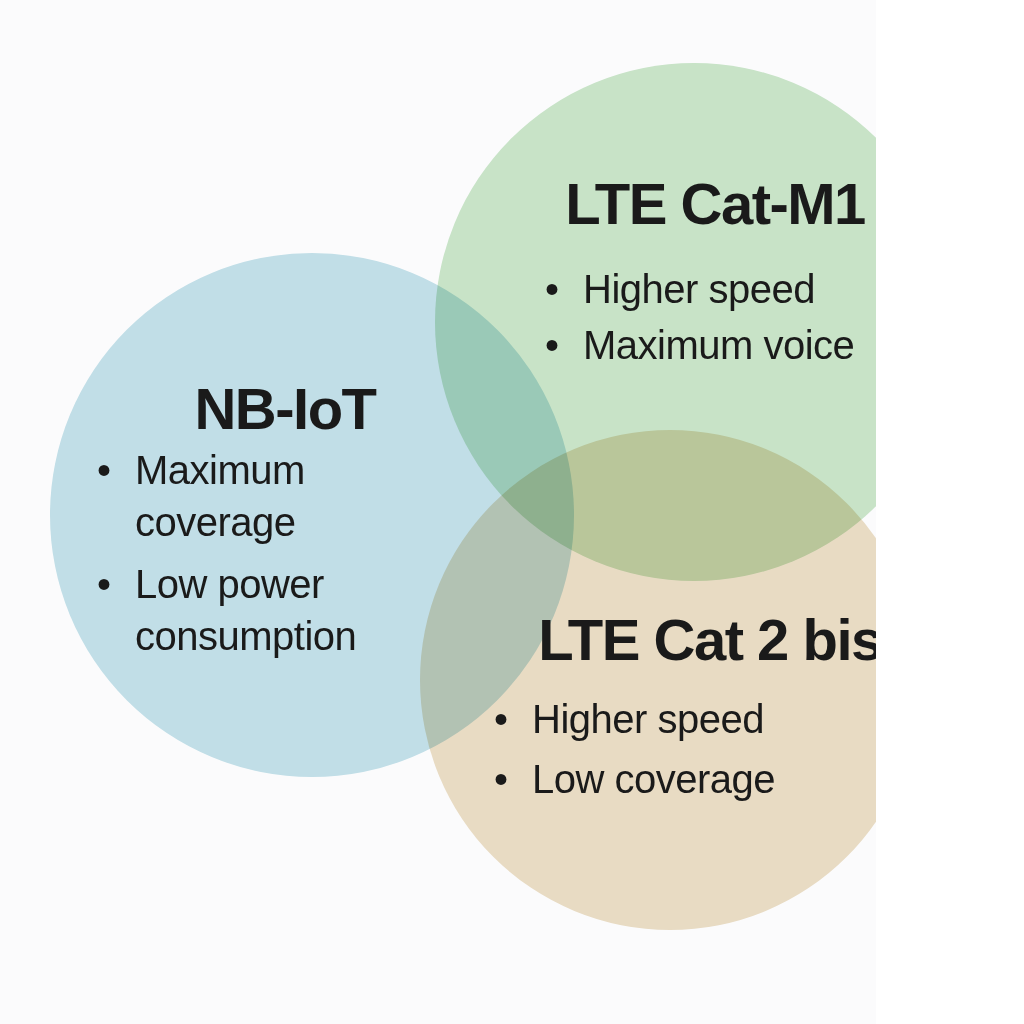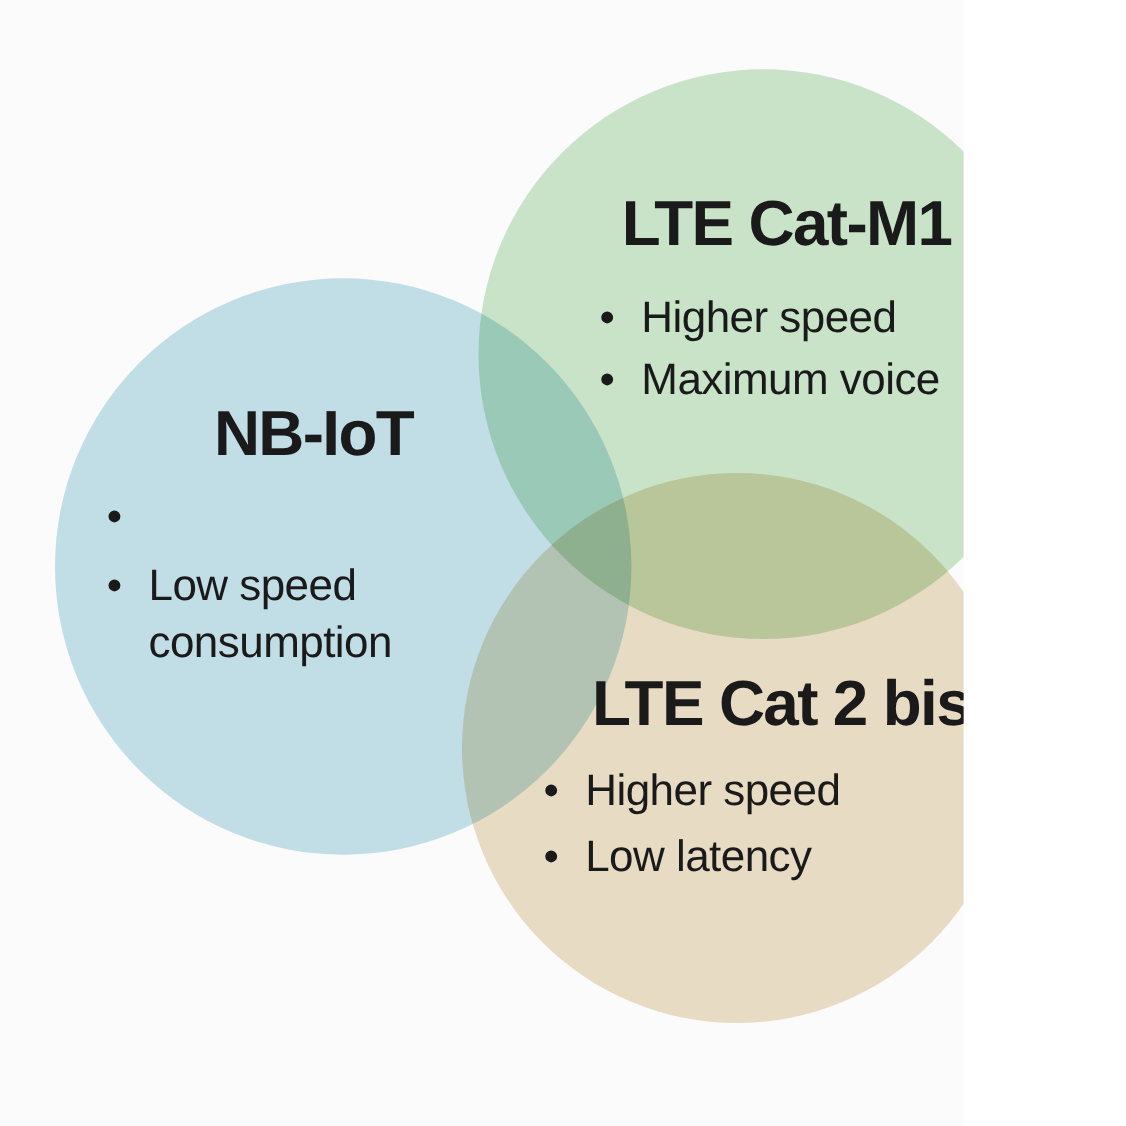--- a/index.html
+++ b/index.html
@@ -31,21 +31,21 @@
   }
   .set-title {
     position: absolute;
     font-size: 58px;
     font-weight: 700;
     letter-spacing: -1.5px;
     text-align: center;
     white-space: nowrap;
   }
   .title-cat-m1  { left: 505px; top: 170px; width: 420px; }
-  .title-nb-iot  { left: 135px; top: 361px; width: 300px; }
+  .title-nb-iot  { left: 135px; top: 375px; width: 300px; }
   .title-cat1bis { left: 510px; top: 606px; width: 400px; }
 
   .bullets {
     position: absolute;
     display: flex;
     flex-direction: column;
   }
   .bullets-cat-m1  { left: 545px; top: 262px; width: 390px; gap: 2px; }
   .bullets-nb-iot  { left: 97px;  top: 444px; width: 300px; gap: 10px; }
   .bullets-cat1bis { left: 494px; top: 692px; width: 390px; gap: 6px; }
@@ -88,33 +88,34 @@
       <div class="bullet-row">
         <span class="bullet-dot">•</span>
         <span class="bullet-text">Maximum voice</span>
       </div>
     </div>
 
     <div class="set-title title-nb-iot">NB-IoT</div>
     <div class="bullets bullets-nb-iot">
       <div class="bullet-row">
         <span class="bullet-dot">•</span>
+        <span class="bullet-text">Maximum coverage</span>
       </div>
       <div class="bullet-row">
         <span class="bullet-dot">•</span>
-        <span class="bullet-text">Low speed consumption</span>
+        <span class="bullet-text">Low power consumption</span>
       </div>
     </div>
 
     <div class="set-title title-cat1bis">LTE Cat 2 bis</div>
     <div class="bullets bullets-cat1bis">
       <div class="bullet-row">
         <span class="bullet-dot">•</span>
         <span class="bullet-text">Higher speed</span>
       </div>
       <div class="bullet-row">
         <span class="bullet-dot">•</span>
-        <span class="bullet-text">Low latency</span>
+        <span class="bullet-text">Low coverage</span>
       </div>
     </div>
 
   </div>
 </div>
 
 </body></html>

